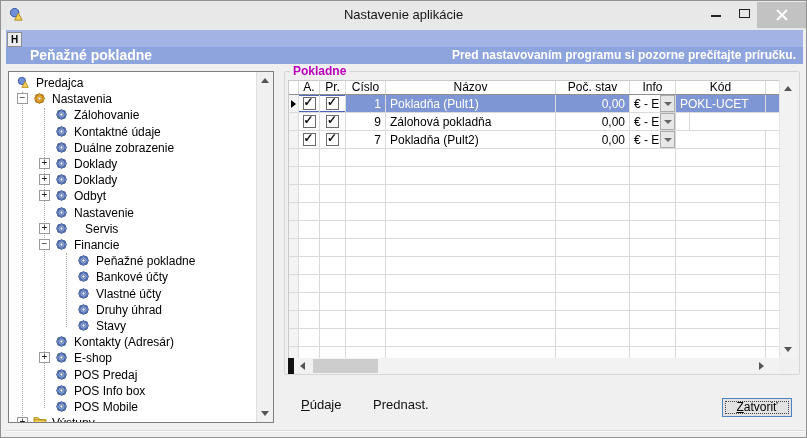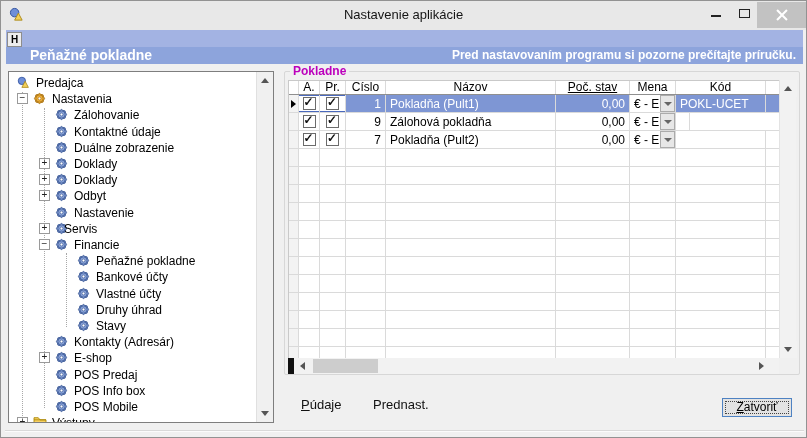--- a/index.html
+++ b/index.html
@@ -208,21 +208,21 @@
           <span class="tlabel" style="left: 65px;">Nastavenie</span>
         </div>
         <div class="tree-row" style="top: 148.8px;">
           <span class="exbox" style="left: 30px;">+</span>
           <span class="ticon" style="left: 46px;"><svg width="13" height="13" viewBox="0 0 16 16">
               <rect x="3.2" y="3.2" width="9.6" height="9.6" rx="1.5" fill="#89a3d8" stroke="#33508e"></rect>
               <rect x="3.2" y="3.2" width="9.6" height="9.6" rx="1.5" fill="#89a3d8" stroke="#33508e" transform="rotate(45 8 8)"></rect>
               <circle cx="8" cy="8" r="4.4" fill="#89a3d8" stroke="#33508e" stroke-width="0.8"></circle>
               <circle cx="8" cy="8" r="1.8" fill="#ffffff" stroke="#33508e" stroke-width="0.8"></circle>
             </svg></span>
-          <span class="tlabel" style="left: 55px;">Servis</span>
+          <span class="tlabel" style="left: 76px;">Servis</span>
         </div>
         <div class="tree-row" style="top: 165px;">
           <span class="exbox" style="left: 30px;">−</span>
           <span class="ticon" style="left: 46px;"><svg width="13" height="13" viewBox="0 0 16 16">
               <rect x="3.2" y="3.2" width="9.6" height="9.6" rx="1.5" fill="#89a3d8" stroke="#33508e"></rect>
               <rect x="3.2" y="3.2" width="9.6" height="9.6" rx="1.5" fill="#89a3d8" stroke="#33508e" transform="rotate(45 8 8)"></rect>
               <circle cx="8" cy="8" r="4.4" fill="#89a3d8" stroke="#33508e" stroke-width="0.8"></circle>
               <circle cx="8" cy="8" r="1.8" fill="#ffffff" stroke="#33508e" stroke-width="0.8"></circle>
             </svg></span>
           <span class="tlabel" style="left: 65px;">Financie</span>
@@ -341,22 +341,22 @@
     <span class="fs-label">Pokladne</span>
   </div>
 
   <div class="grid">
     <div class="ghead" id="grid-head">
         <div class="gcell" style="width: 10px;"></div>
         <div class="gcell ctr" style="width: 21px;">A.</div>
         <div class="gcell ctr" style="width: 26px;">Pr.</div>
         <div class="gcell ctr" style="width: 40px;">Číslo</div>
         <div class="gcell ctr" style="width: 170px;">Názov</div>
-        <div class="gcell ctr" style="width: 74px; text-decoration: underline;">Poč. stav</div>
-        <div class="gcell ctr" style="width: 46px;">Mena</div>
+        <div class="gcell ctr" style="width: 74px;">Poč. stav</div>
+        <div class="gcell ctr" style="width: 46px;">Info</div>
         <div class="gcell ctr" style="width: 90px;">Kód</div>
         <div class="gcell" style="width: 14px;"></div>
       </div>
     <div id="grid-rows">
         <div class="grid-row sel">
           <div class="gcell selcell" style="width: 10px; position: relative;">
             <span class="rowarrow"></span>
           </div>
           <div class="gcell ctr" style="width: 21px;">
             <span class="cb">

